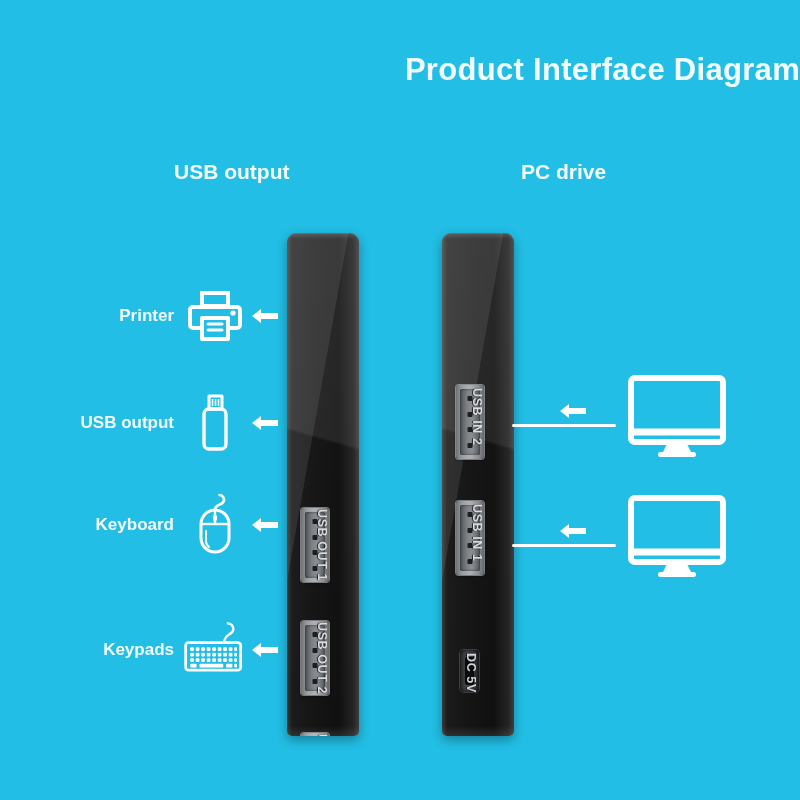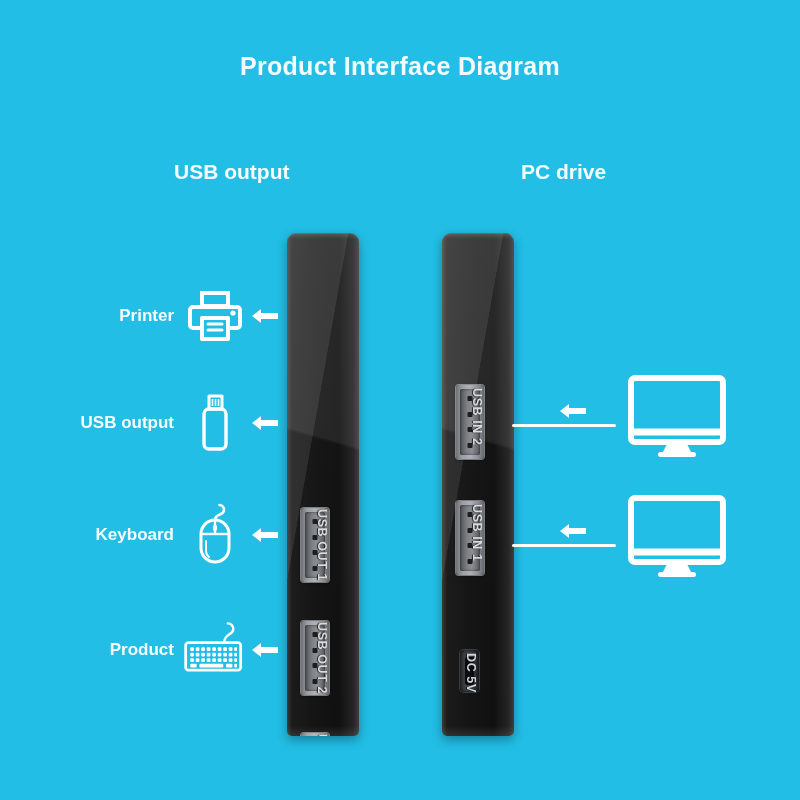--- a/index.html
+++ b/index.html
@@ -11,22 +11,22 @@
     background: #22bee5;
     font-family: "Liberation Sans", sans-serif;
     position: relative;
     color: #ffffff;
   }
 
   
   .title {
     position: absolute;
     top: 52px; left: 0; width: 800px;
-    text-align: center;
-    font-size: 25px;
+    text-align: right;
+    font-size: 31px;
     font-weight: bold;
     letter-spacing: 0.3px;
     color: #f2fbfe;
   }
 
   
   .col-head {
     position: absolute;
     font-size: 21px;
     font-weight: bold;
@@ -255,41 +255,41 @@
       <rect x="6" y="15" width="22" height="40" rx="5" stroke="#fff" stroke-width="3.4" stroke-linejoin="round"></rect>
     </svg>
   </div>
   <div class="arrow-left">
     <svg width="26" height="16" viewBox="0 0 26 16">
       <path d="M0 8 L9 1 L9 5 L26 5 L26 11 L9 11 L9 15 Z" fill="#fff"></path>
     </svg>
   </div>
 </div>
 
-<div class="periph-row" style="top:497px">
+<div class="periph-row" style="top:487px">
   <div class="periph-label">Keyboard</div>
   <div class="periph-icon">
     <svg width="44" height="64" viewBox="0 0 44 64" fill="none">
       <path d="M22 17c0-7 9-4 9-10 0-3-2-5-4.5-5" stroke="#fff" stroke-width="2.6" stroke-linecap="round"></path>
       <rect x="8" y="17" width="28" height="42" rx="14" stroke="#fff" stroke-width="3" stroke-linejoin="round"></rect>
       <path d="M22 17v14" stroke="#fff" stroke-width="2.4"></path>
       <path d="M8 31h28" stroke="#fff" stroke-width="2.4"></path>
       <ellipse cx="22" cy="25" rx="2.1" ry="3.3" fill="#fff"></ellipse>
       <path d="M13 38v10a8 8 0 003 6" stroke="#fff" stroke-width="2" stroke-linecap="round"></path>
     </svg>
   </div>
   <div class="arrow-left">
     <svg width="26" height="16" viewBox="0 0 26 16">
       <path d="M0 8 L9 1 L9 5 L26 5 L26 11 L9 11 L9 15 Z" fill="#fff"></path>
     </svg>
   </div>
 </div>
 
 <div class="periph-row" style="top:612px">
-  <div class="periph-label">Product</div>
+  <div class="periph-label">Keypads</div>
   <div class="periph-icon">
     <svg width="72" height="60" viewBox="0 0 72 60" fill="none">
       <path d="M46 22c0-10 10-8 10-15 0-4-3-6-6-6" stroke="#fff" stroke-width="2.6" stroke-linecap="round"></path>
       <rect x="4" y="22" width="60" height="30" rx="3" stroke="#fff" stroke-width="3" stroke-linejoin="round"></rect>
       <g fill="#fff">
         <rect x="9" y="27" width="4" height="4" rx="1"></rect>
           <rect x="15" y="27" width="4" height="4" rx="1"></rect>
         <rect x="21" y="27" width="4" height="4" rx="1"></rect>
           <rect x="27" y="27" width="4" height="4" rx="1"></rect>
         <rect x="33" y="27" width="4" height="4" rx="1"></rect>

